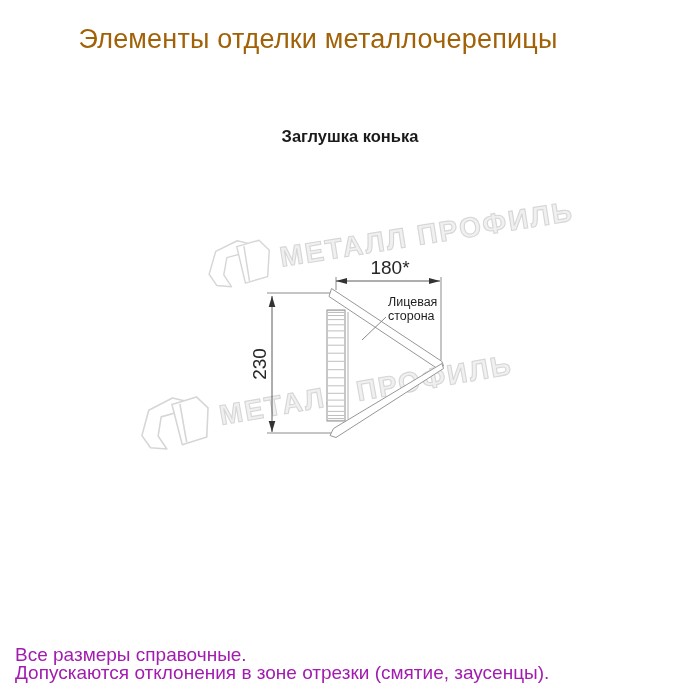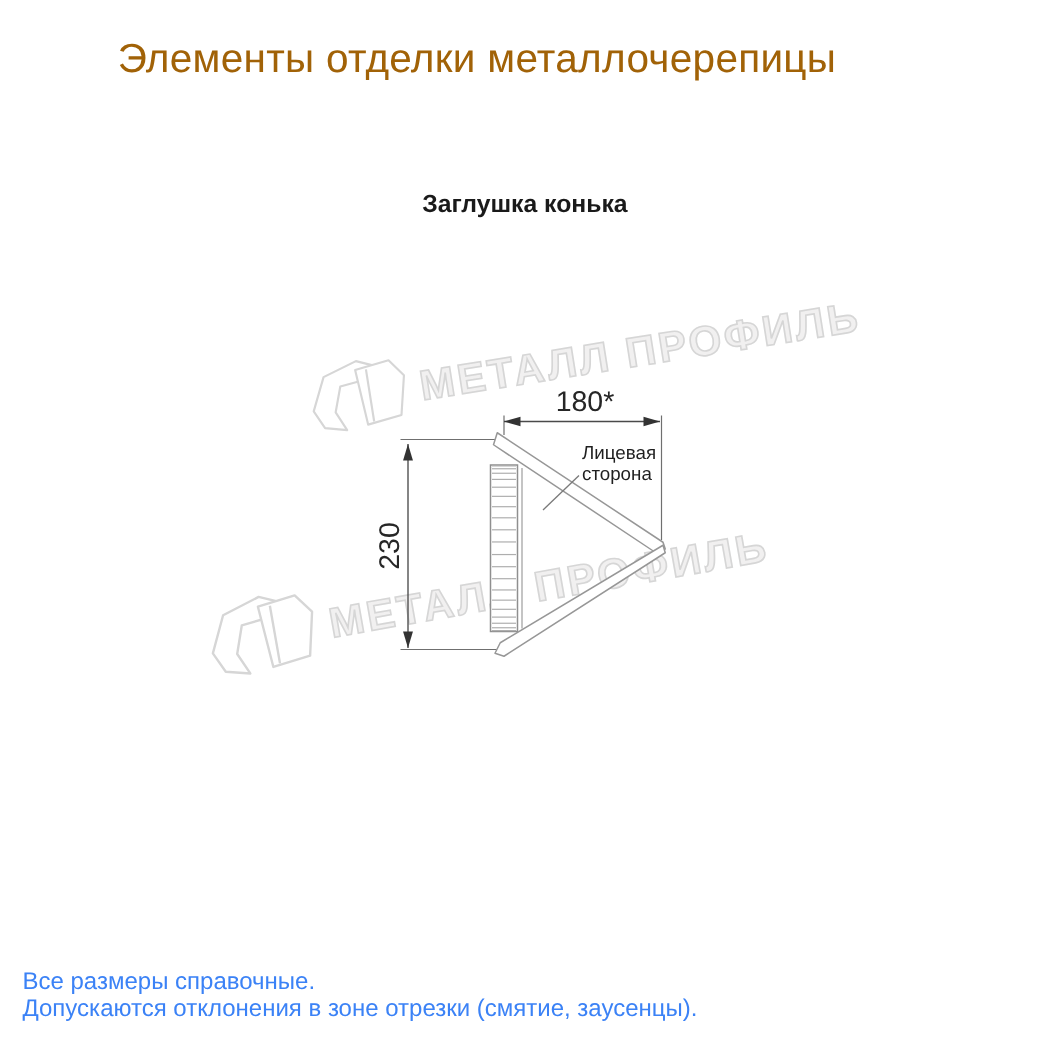--- a/index.html
+++ b/index.html
@@ -14,21 +14,21 @@
   }
   .product-name{
     position:absolute;top:79px;left:0;width:700px;text-align:center;
     font-size:16.5px;font-weight:700;line-height:21px;color:#1a1a1a;margin-top:47px;
   }
   .product-variant{
     position:absolute;top:135px;left:0;width:700px;text-align:center;
     font-size:16.5px;font-weight:700;color:#1a1a1a;white-space:pre;
   }
   .footnotes{
-    position:absolute;left:15px;top:646px;font-size:16px;line-height:18px;color:#3b82f6;
+    position:absolute;left:15px;top:646px;font-size:19px;line-height:18px;color:#a21caf;
   }
   
   .wm{
     position:absolute;display:flex;align-items:center;gap:5px;
     transform-origin:left center;pointer-events:none;
   }
   .wm-text{
     font-weight:700;font-size:28px;letter-spacing:2px;white-space:pre;
     color:#f1f0f0;-webkit-text-stroke:1.1px #d6d6d6;
   }

